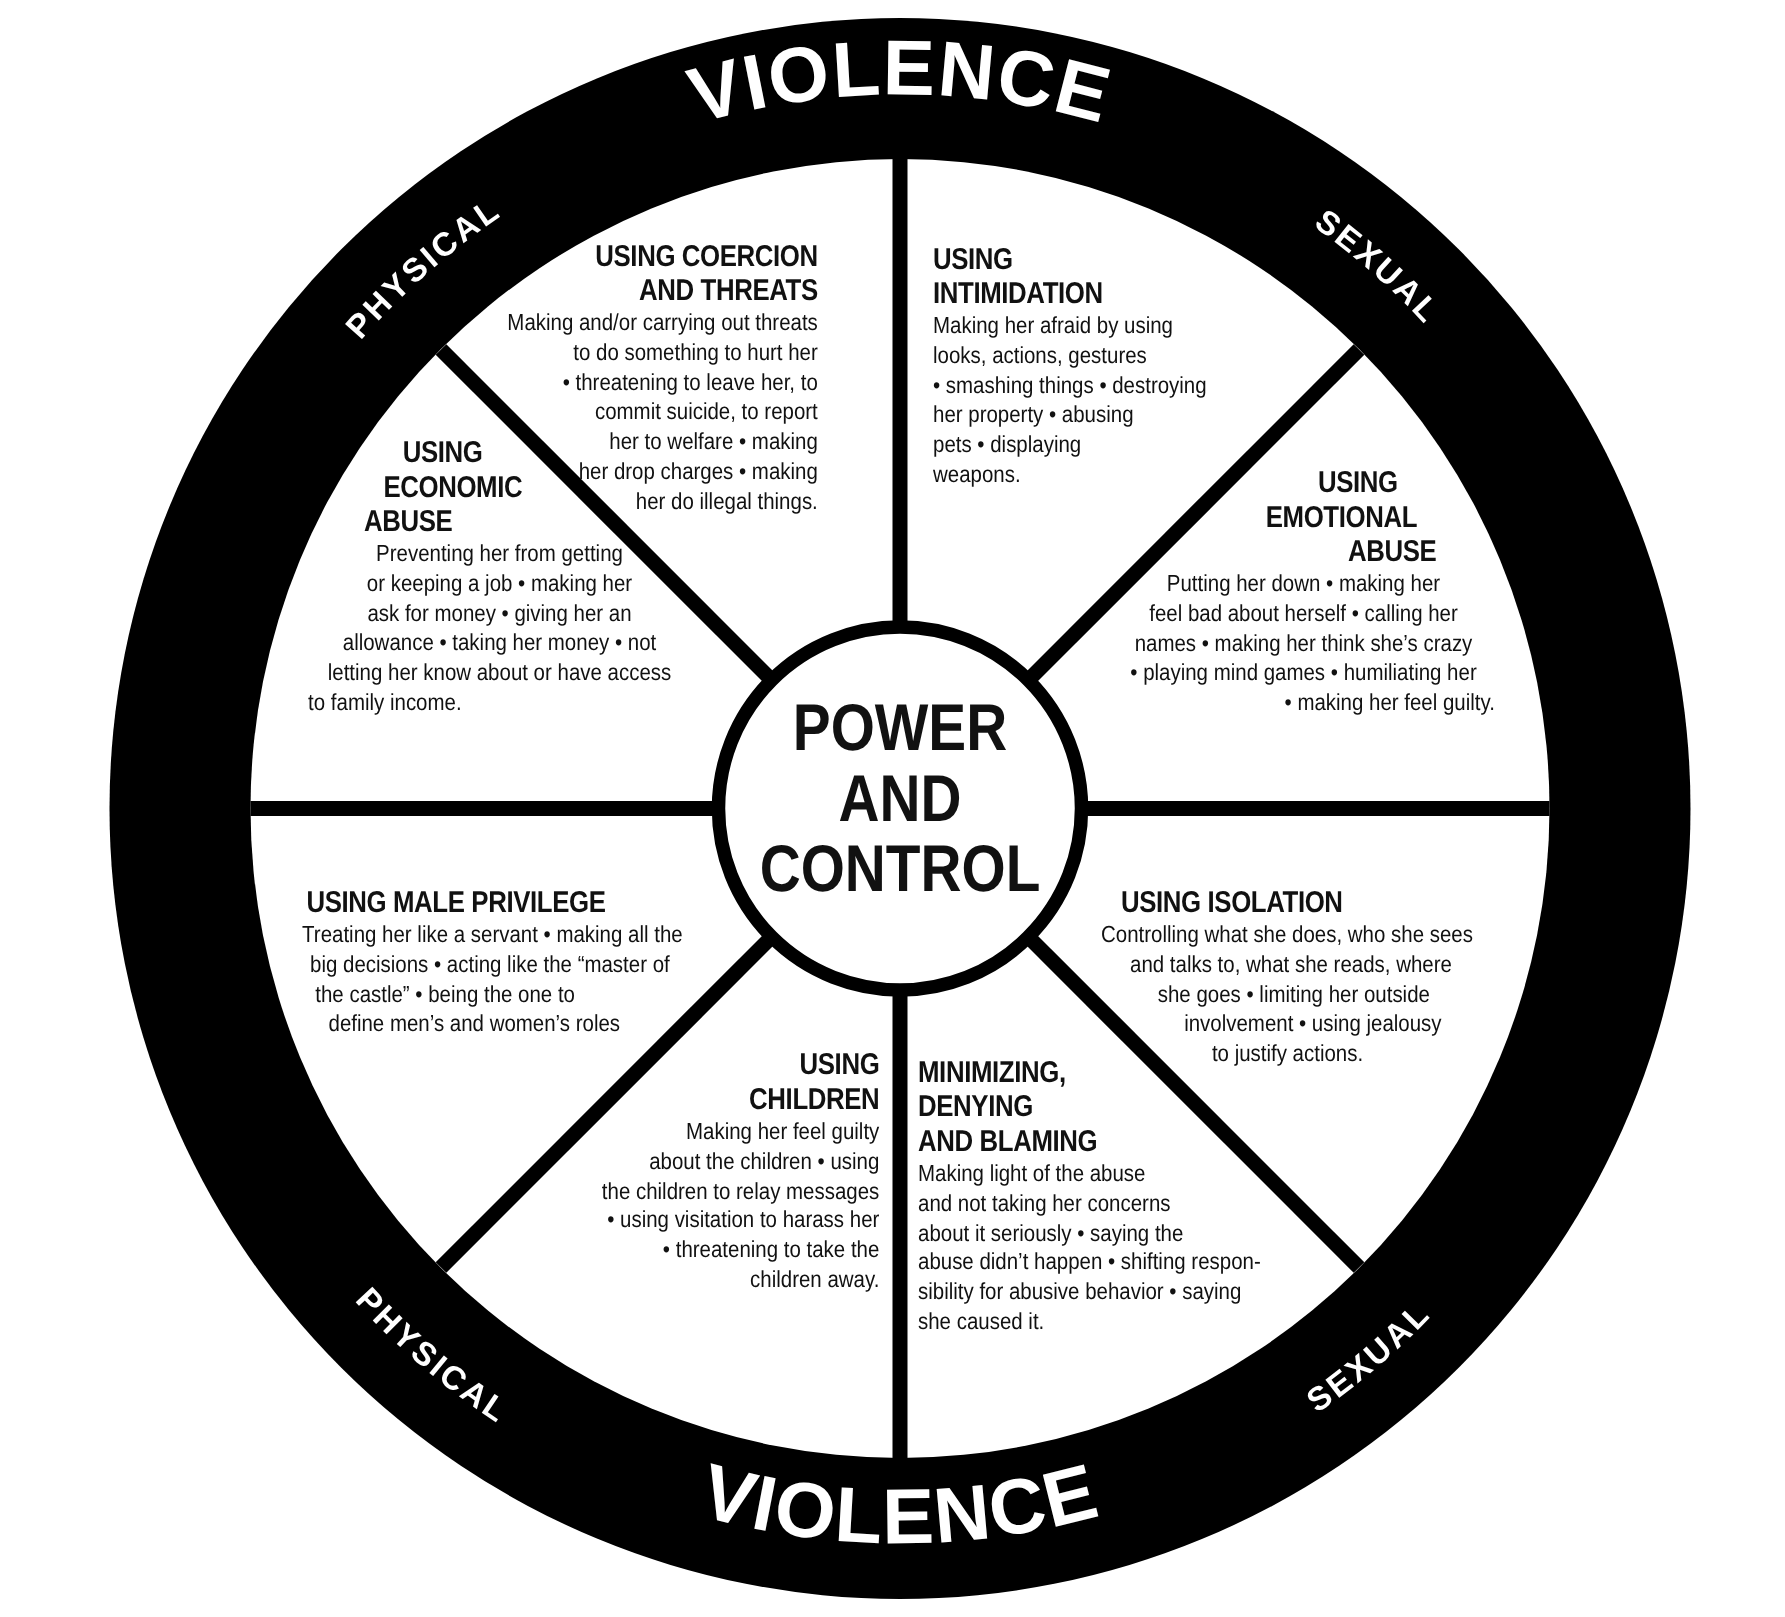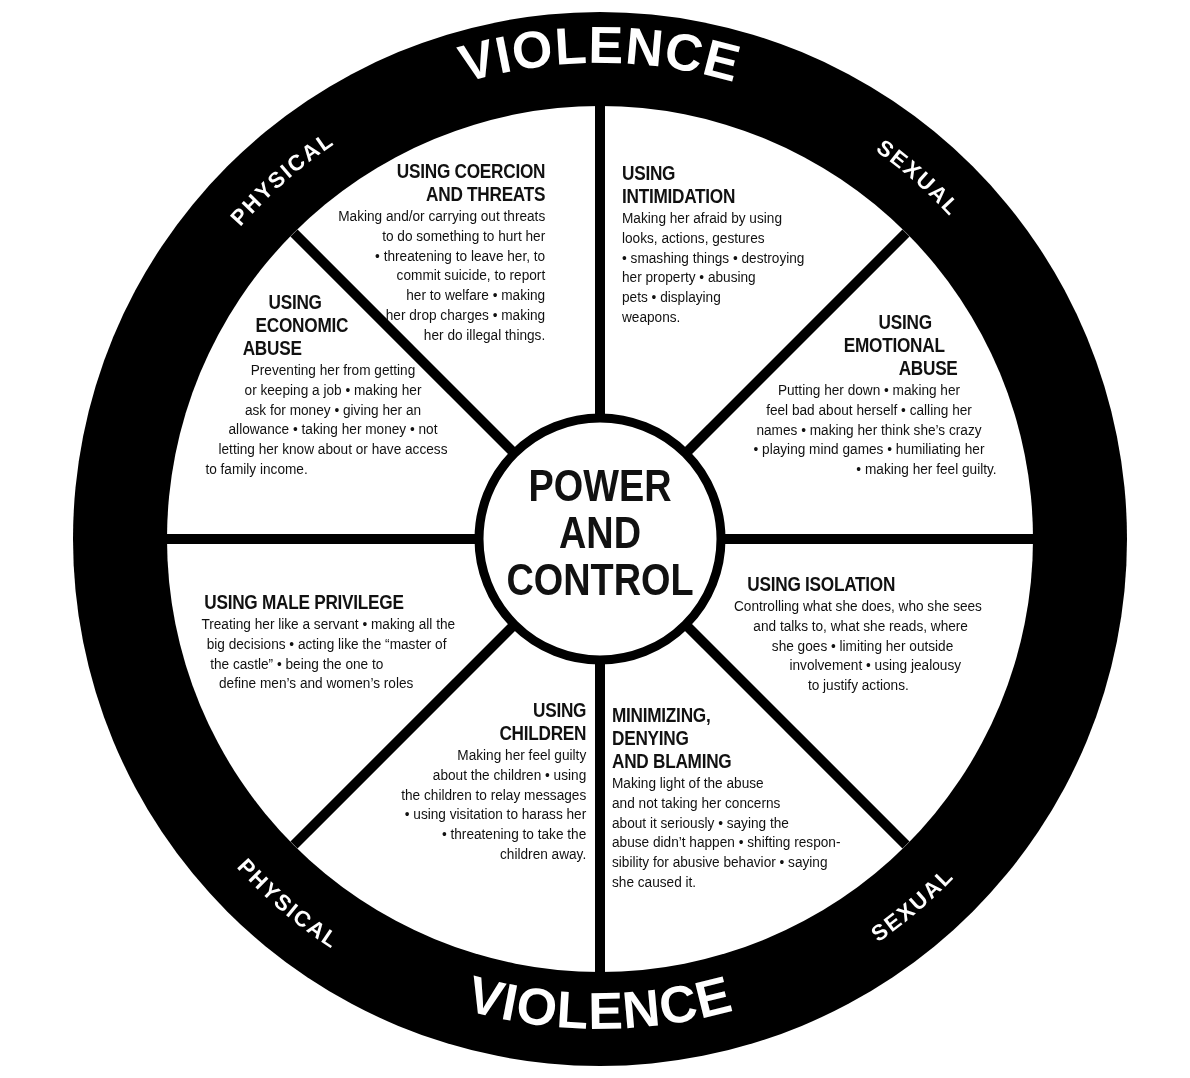--- a/index.html
+++ b/index.html
@@ -134,21 +134,21 @@
     <span class="line">USING MALE PRIVILEGE</span>
   </div>
   <div class="body left">
     <span class="line">Treating her like a servant • making all the</span>
     <span class="line" style="padding-left:6px;">big decisions • acting like the “master of</span>
     <span class="line" style="padding-left:10px;">the castle”  • being the one to</span>
     <span class="line" style="padding-left:20px;">define men’s and women’s roles</span>
   </div>
 </div>
 
-<div class="section" style="left:716px; top:573px; width:300px;">
+<div class="section" style="left:716px; top:591px; width:300px;">
   <div class="title left" style="padding-left:12px;">
     <span class="line">USING ISOLATION</span>
   </div>
   <div class="body left">
     <span class="line">Controlling what she does, who she sees</span>
     <span class="line" style="padding-left:22px;">and talks to, what she reads, where</span>
     <span class="line" style="padding-left:43px;">she goes • limiting her outside</span>
     <span class="line" style="padding-left:63px;">involvement • using jealousy</span>
     <span class="line" style="padding-left:84px;">to justify actions.</span>
   </div>

